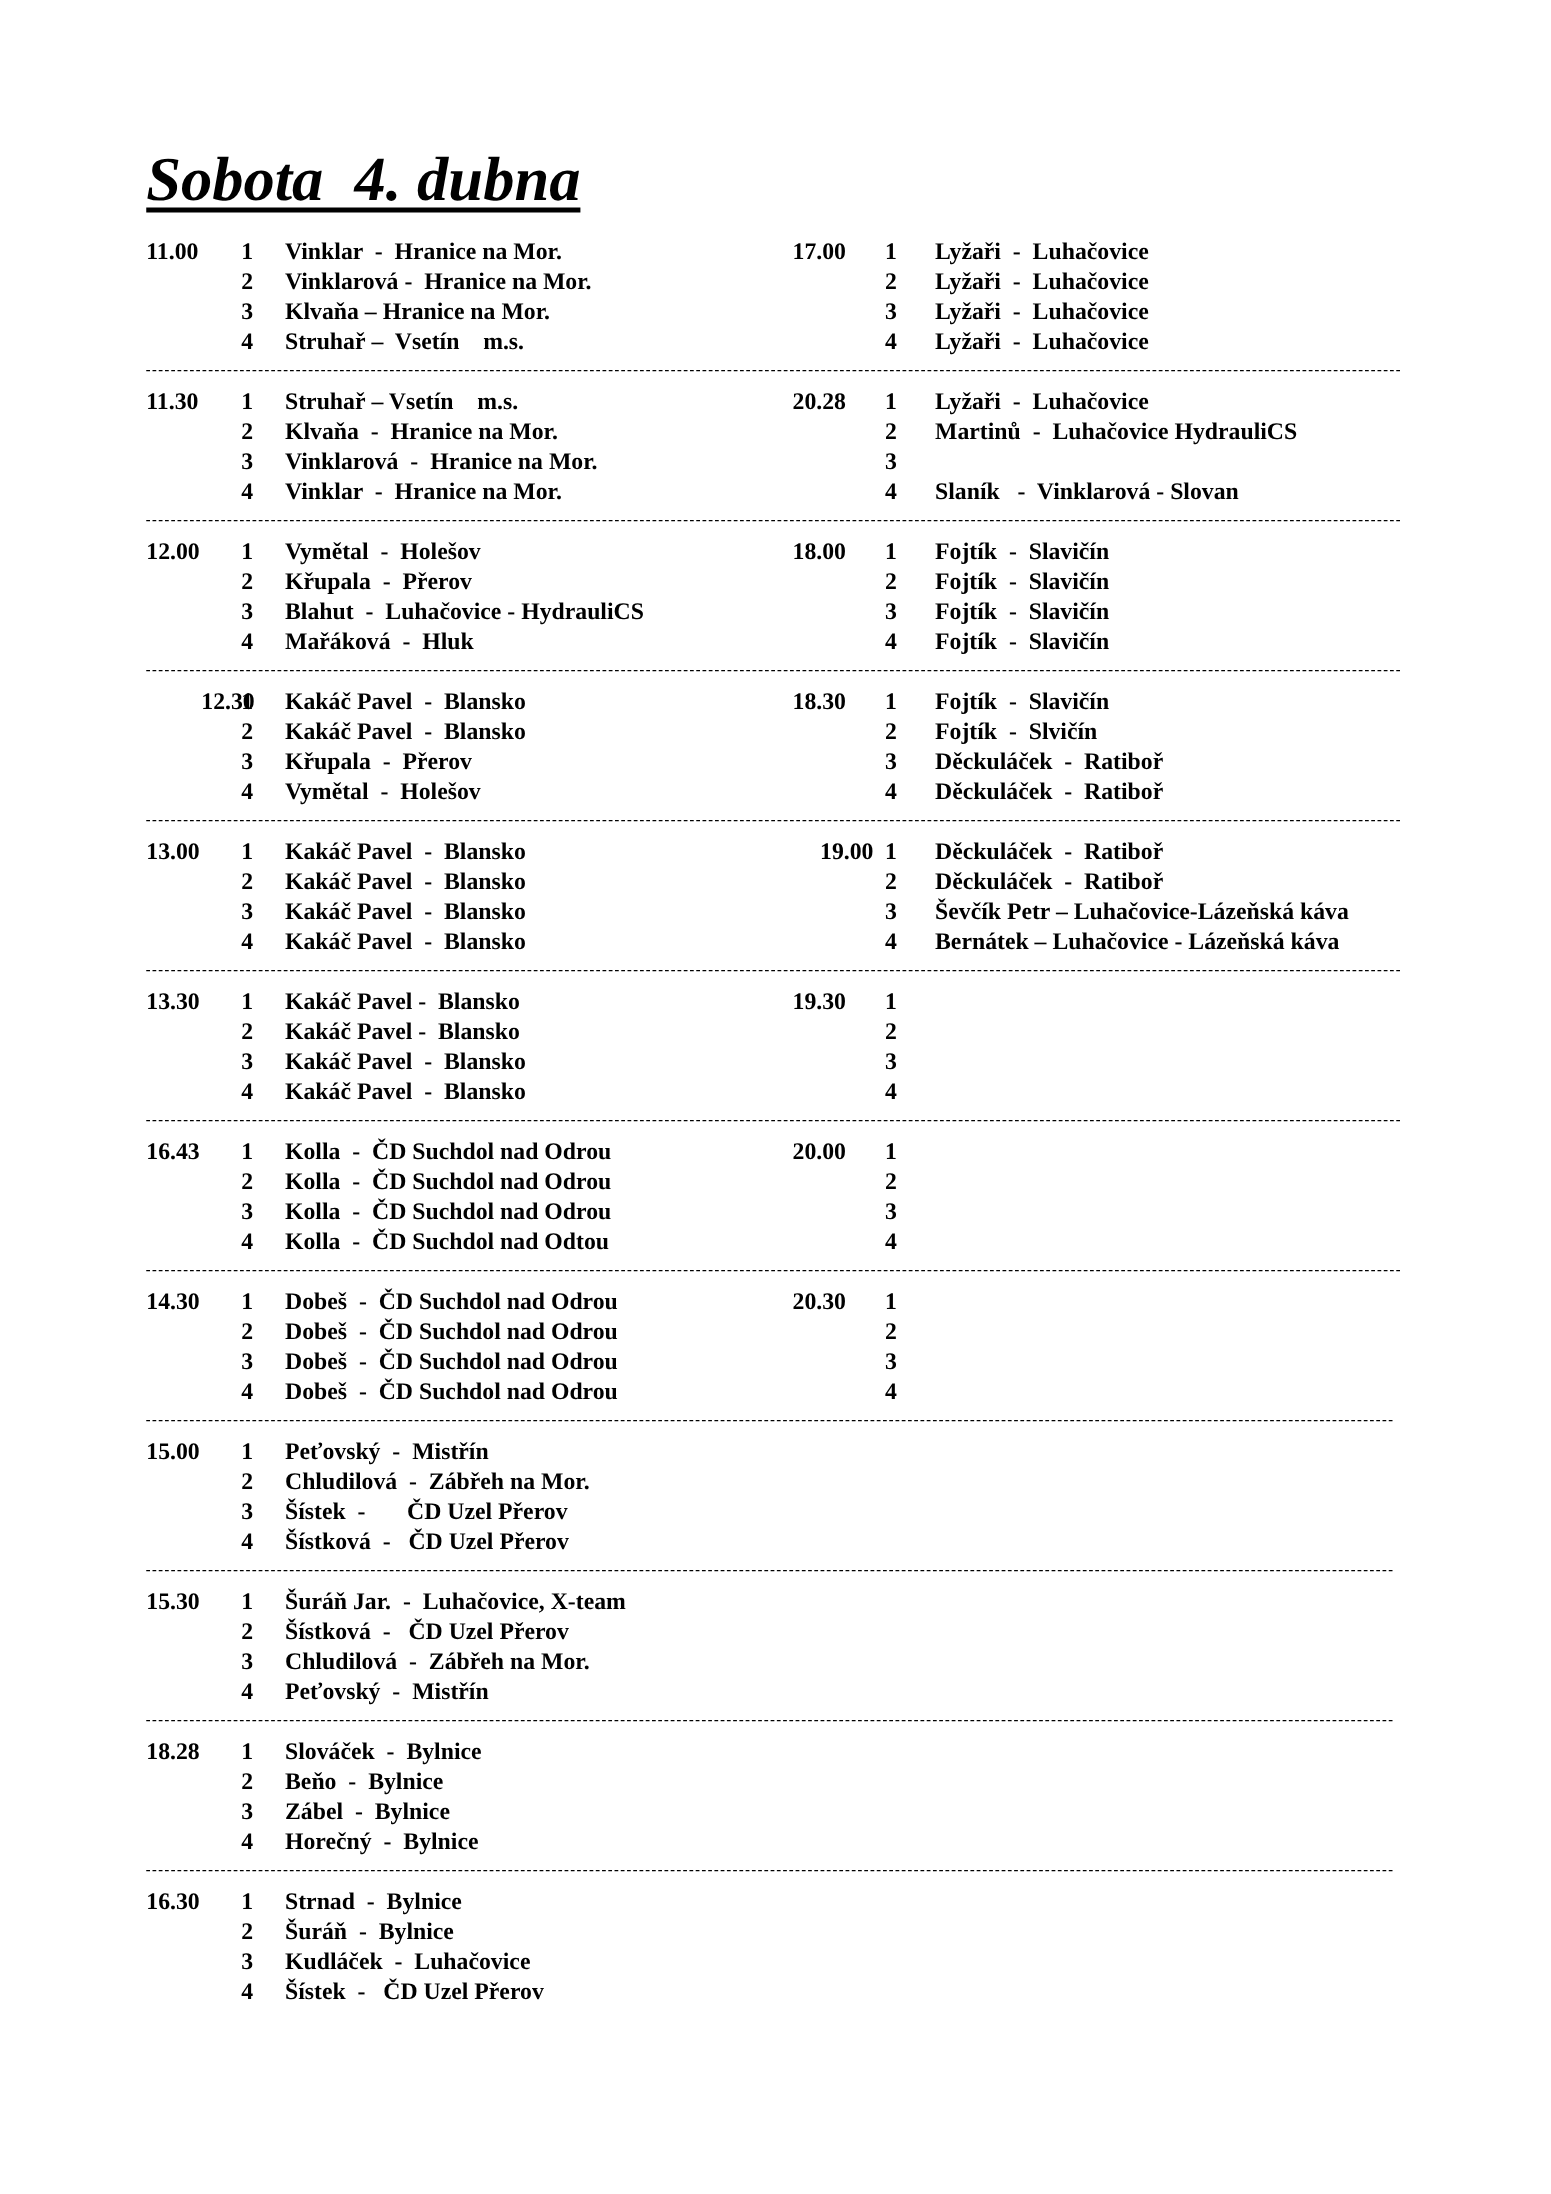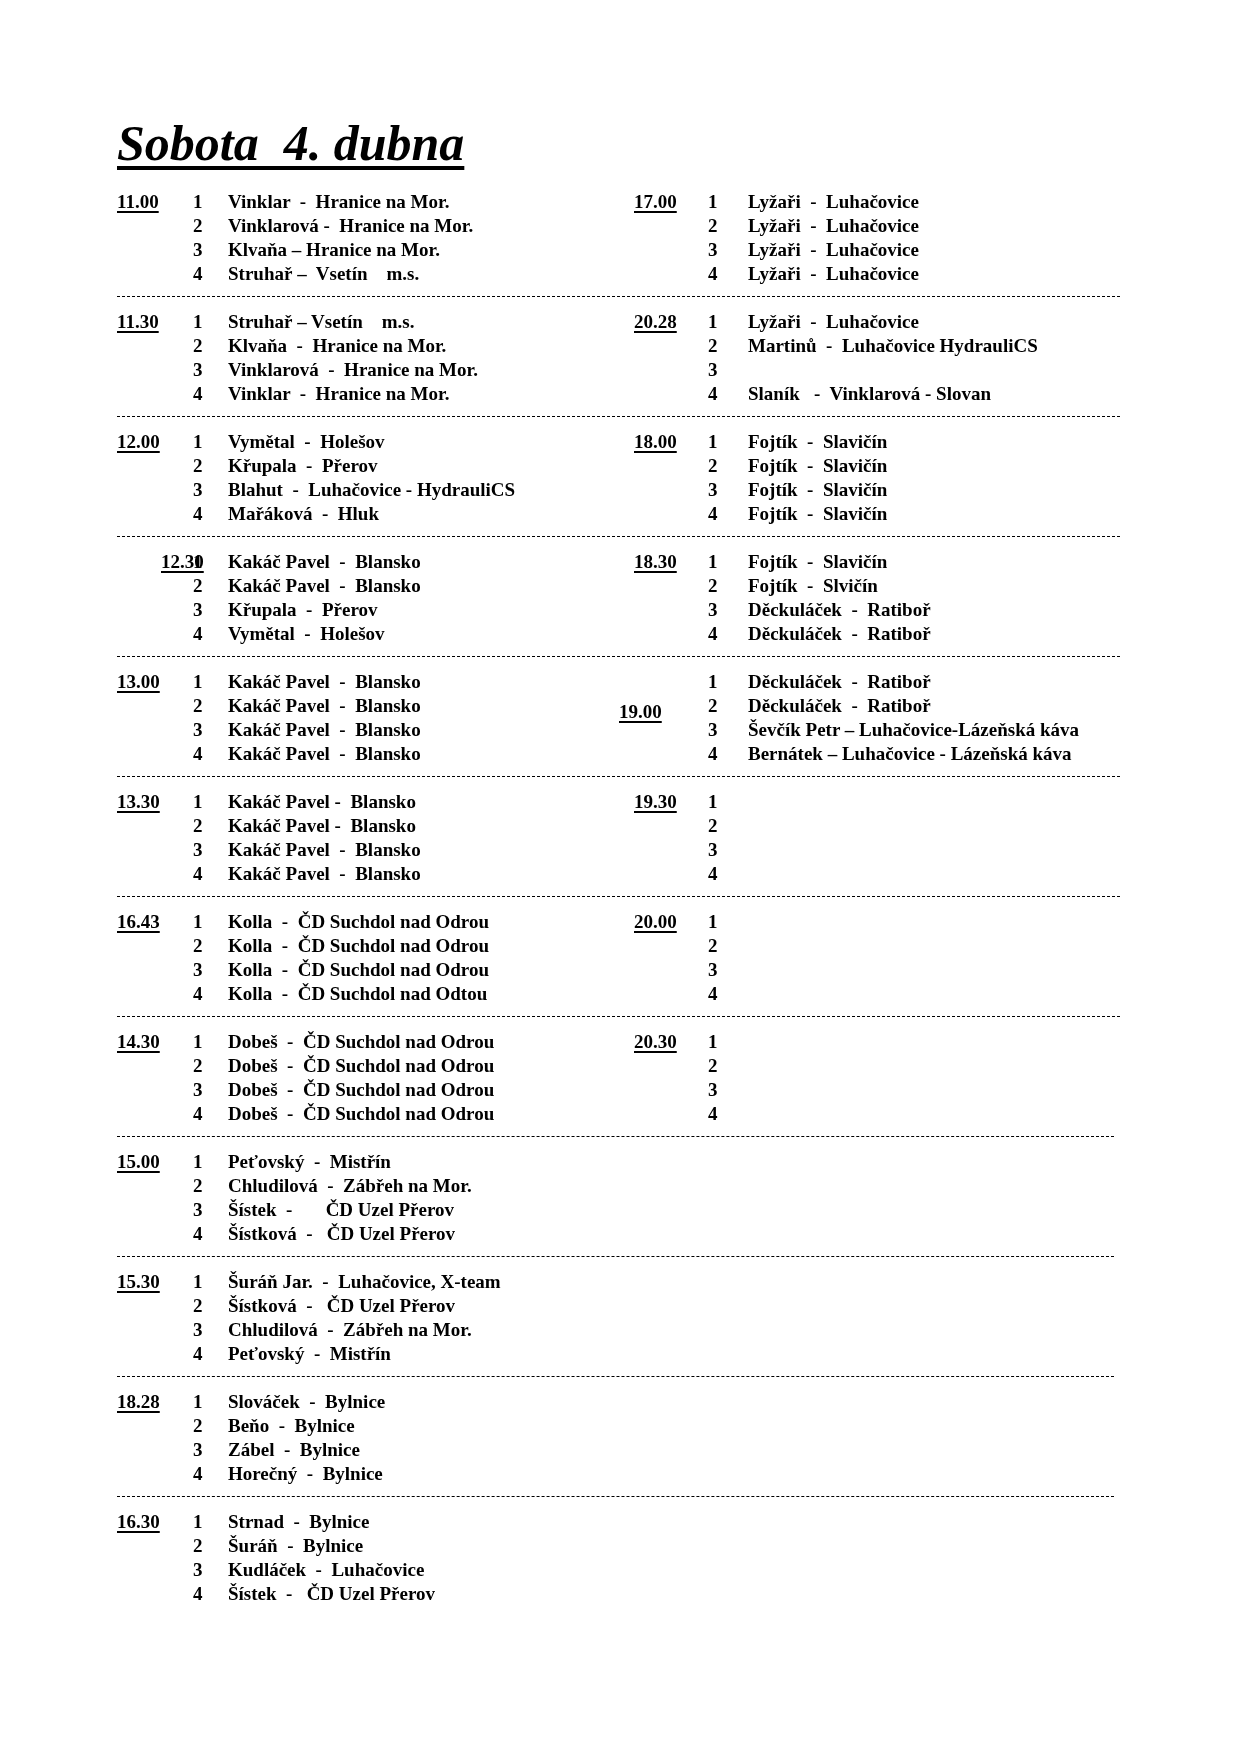--- a/index.html
+++ b/index.html
@@ -5,21 +5,21 @@
   html, body { margin: 0; padding: 0; background: #ffffff; }
   body { width: 1241px; height: 1755px; position: relative; overflow: hidden;
          font-family: "Liberation Serif", "DejaVu Serif", serif; color: #000; }
   .title { position: absolute; left: 117px; top: 118px; font-size: 50px; font-weight: bold;
            font-style: italic; line-height: 1; text-decoration: underline; text-decoration-thickness: 4px;
            text-underline-offset: 6px; white-space: pre; }
   .block { position: absolute; height: 96px; }
   .row { position: absolute; left: 0; height: 24px; line-height: 24px; font-size: 19px; font-weight: bold;
          white-space: pre; }
   .time { position: absolute; top: 0; font-size: 19px; font-weight: bold; line-height: 24px;
-          text-decoration: underline; text-decoration-thickness: 2px; text-underline-offset: 3px; }
+          text-decoration-thickness: 2px; text-underline-offset: 3px; }
   .num { position: absolute; }
   .entry { position: absolute; }
   .sep { position: absolute; left: 117px; width: 1003px; height: 0;
          border-top: 1.5px dashed #000; }
   .sep.short { width: 997px; }
 </style>
 </head>
 <body>
 
 <div class="title">Sobota  4. dubna</div>
@@ -131,21 +131,21 @@
       <div class="row" style="top: 72px;"><span class="num" style="left: 708px;">4</span><span class="entry" style="left: 748px;">Fojtík  -  Slavičín</span></div>
     </div>
     <div class="block" style="top: 550px; left: 0px;">
       <div class="time" style="left: 634px;">18.30</div>
       <div class="row" style="top: 0px;"><span class="num" style="left: 708px;">1</span><span class="entry" style="left: 748px;">Fojtík  -  Slavičín</span></div>
       <div class="row" style="top: 24px;"><span class="num" style="left: 708px;">2</span><span class="entry" style="left: 748px;">Fojtík  -  Slvičín</span></div>
       <div class="row" style="top: 48px;"><span class="num" style="left: 708px;">3</span><span class="entry" style="left: 748px;">Děckuláček  -  Ratiboř</span></div>
       <div class="row" style="top: 72px;"><span class="num" style="left: 708px;">4</span><span class="entry" style="left: 748px;">Děckuláček  -  Ratiboř</span></div>
     </div>
     <div class="block" style="top: 670px; left: 0px;">
-      <div class="time" style="left: 619px; margin-top: 30px;">19.00</div>
+      <div class="time" style="left: 656px;">19.00</div>
       <div class="row" style="top: 0px;"><span class="num" style="left: 708px;">1</span><span class="entry" style="left: 748px;">Děckuláček  -  Ratiboř</span></div>
       <div class="row" style="top: 24px;"><span class="num" style="left: 708px;">2</span><span class="entry" style="left: 748px;">Děckuláček  -  Ratiboř</span></div>
       <div class="row" style="top: 48px;"><span class="num" style="left: 708px;">3</span><span class="entry" style="left: 748px;">Ševčík Petr – Luhačovice-Lázeňská káva</span></div>
       <div class="row" style="top: 72px;"><span class="num" style="left: 708px;">4</span><span class="entry" style="left: 748px;">Bernátek – Luhačovice - Lázeňská káva</span></div>
     </div>
     <div class="block" style="top: 790px; left: 0px;">
       <div class="time" style="left: 634px;">19.30</div>
       <div class="row" style="top: 0px;"><span class="num" style="left: 708px;">1</span><span class="entry" style="left: 748px;"></span></div>
       <div class="row" style="top: 24px;"><span class="num" style="left: 708px;">2</span><span class="entry" style="left: 748px;"></span></div>
       <div class="row" style="top: 48px;"><span class="num" style="left: 708px;">3</span><span class="entry" style="left: 748px;"></span></div>

